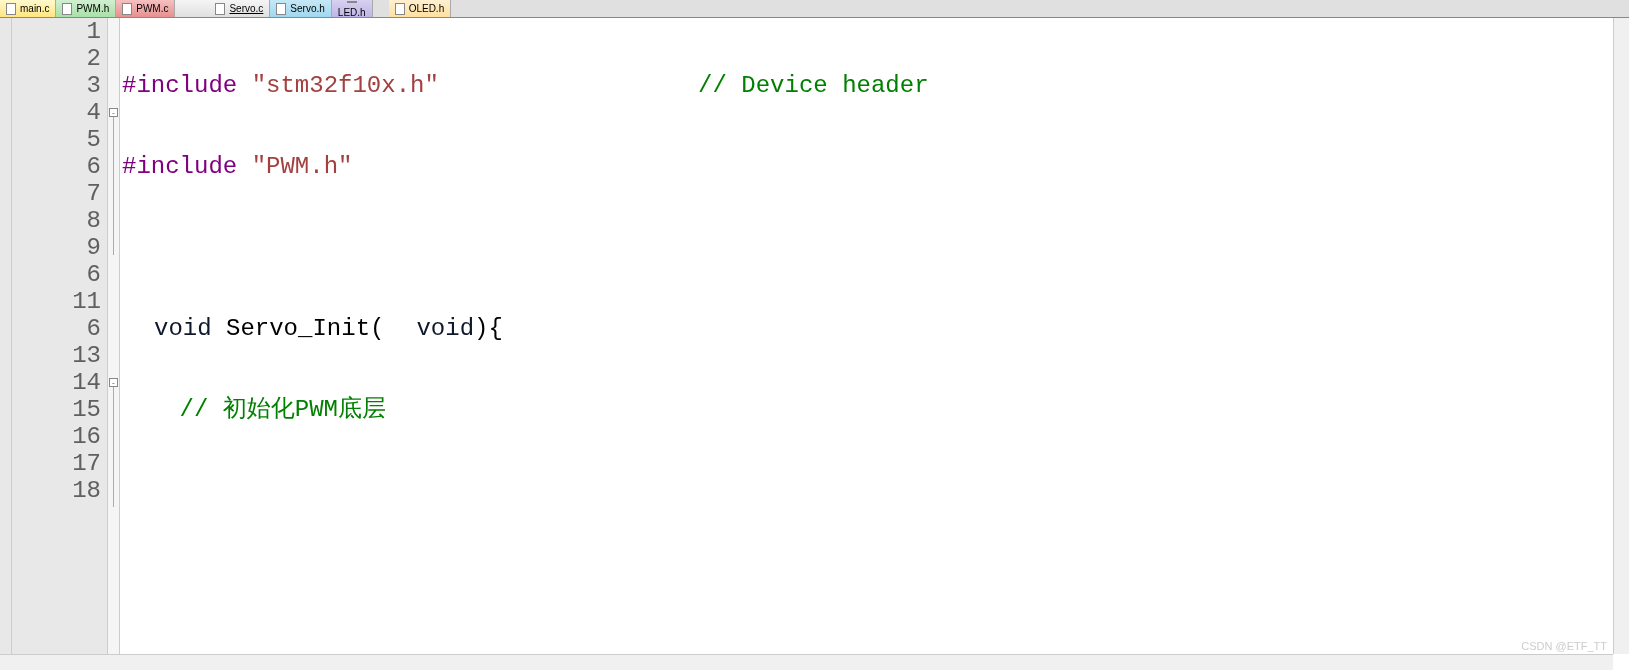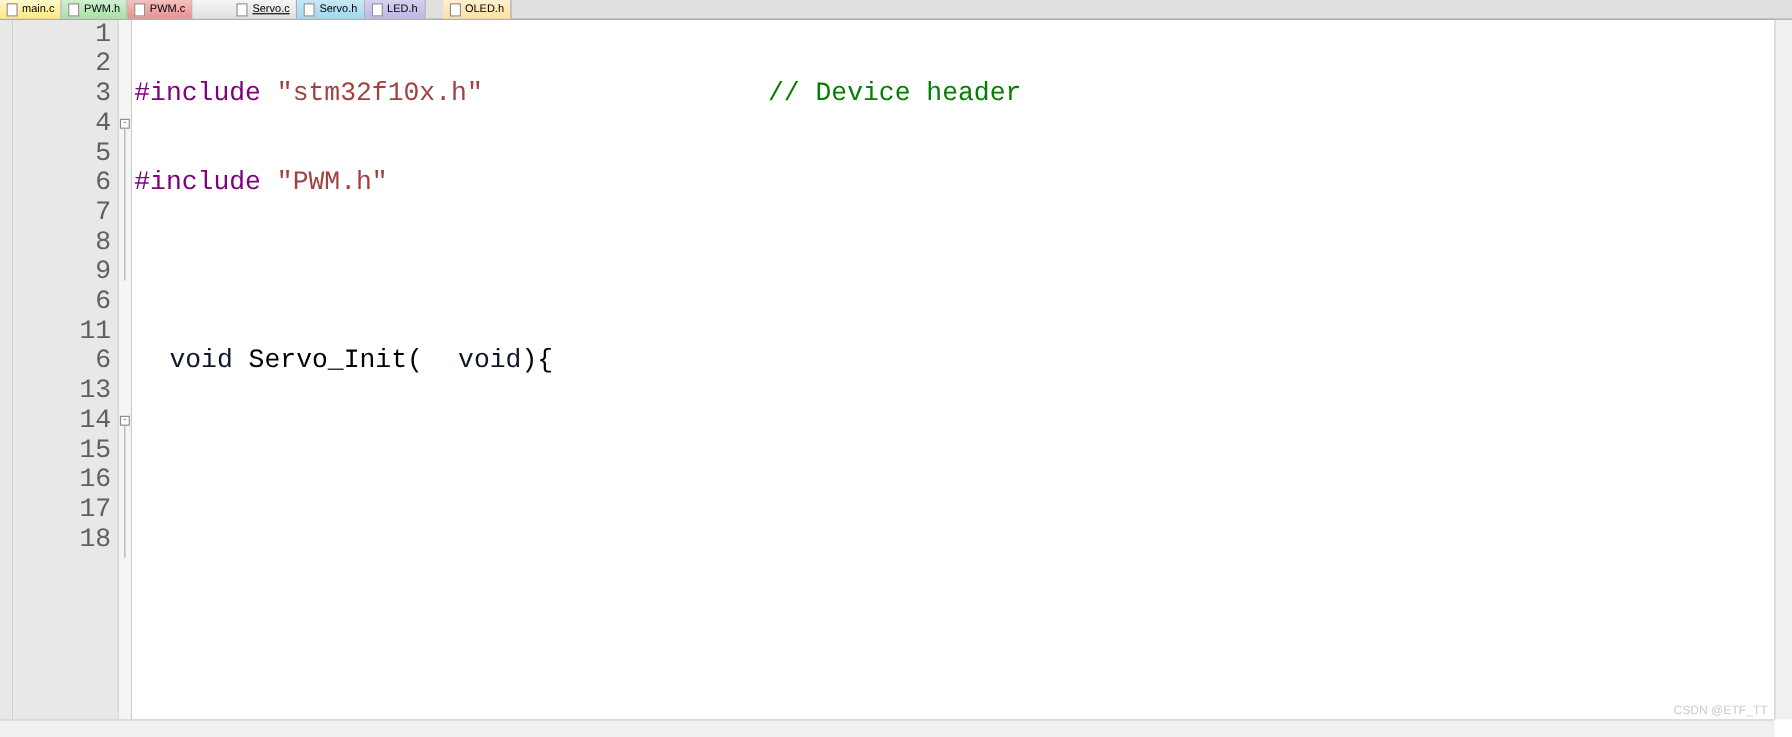--- a/index.html
+++ b/index.html
@@ -49,20 +49,21 @@
     }
     .tab.servo-c {
       background: linear-gradient(to bottom, #f5f5f5, #e0e0e0);
       padding-left: 40px;
     }
     .tab.servo-h {
       background: linear-gradient(to bottom, #c5e8f5, #a0d8f0);
     }
     .tab.led-h {
       background: linear-gradient(to bottom, #d8d0f0, #c0b5e8);
+      flex-direction: column;
     }
     .tab.oled-h {
       background: linear-gradient(to bottom, #fff0d0, #ffe0a0);
       margin-left: 16px;
     }
     .file-icon {
       width: 10px;
       height: 12px;
       background: #fff;
       border: 1px solid #888;
@@ -218,20 +219,21 @@
     <div class="fold-box" style="top:90px">-</div>
     <div class="fold-line-v" style="top:99px;height:138px"></div>
     <div class="fold-box" style="top:360px">-</div>
     <div class="fold-line-v" style="top:369px;height:120px"></div>
   </div>
   <div class="code-area">
     <div class="code-line"><span class="pp">#include </span><span class="str">"stm32f10x.h"</span><span>                  </span><span class="cm">// Device header</span></div>
     <div class="code-line"><span class="pp">#include </span><span class="str">"PWM.h"</span></div>
     <div class="code-line"></div>
     <div class="code-line"><span class="kw">void</span><span> Servo_Init(</span><span class="kw">void</span><span>){</span></div>
+    <div class="code-line"><span class="cm">    // 初始化PWM底层</span></div>
     <div class="code-line"></div>
     <div class="code-line"></div>
     
     
     
     
     
     
     
     

